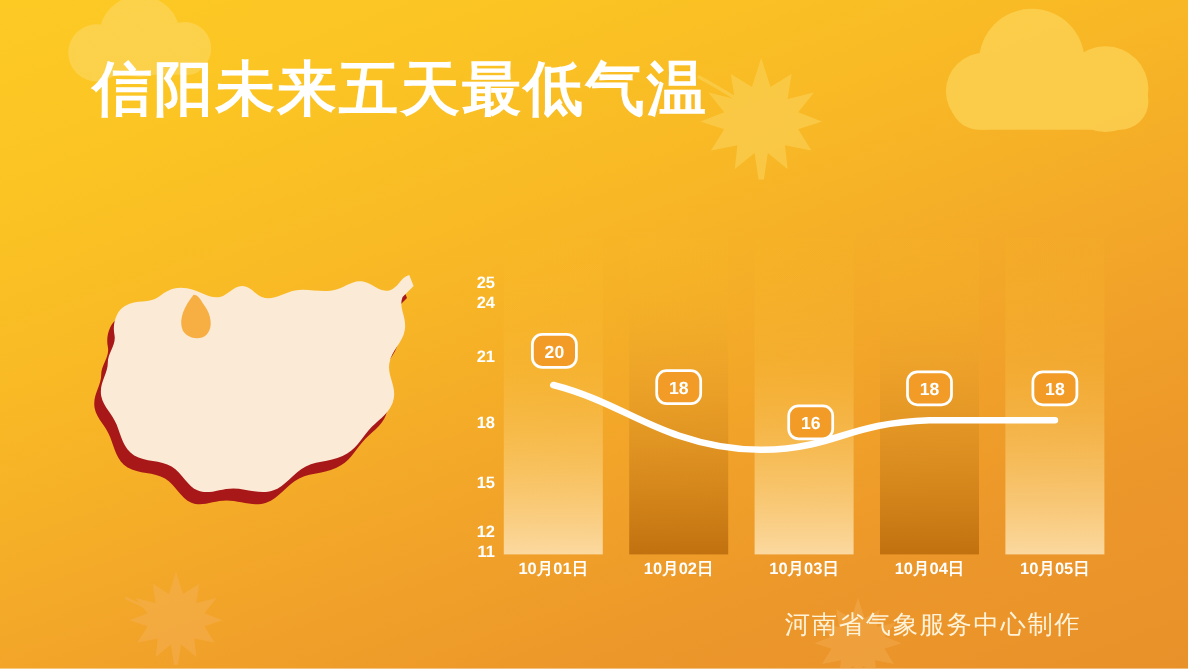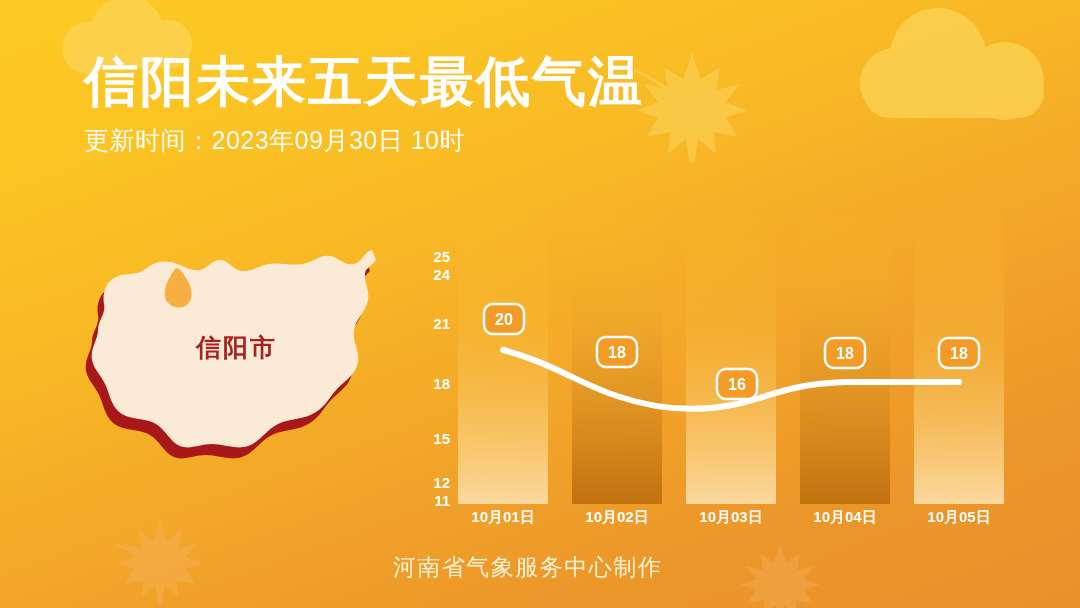--- a/index.html
+++ b/index.html
@@ -136,27 +136,26 @@
     font-family: "Liberation Sans", sans-serif;
     text-anchor: middle;
   }
 
   
   #footer {
     position: absolute;
     left: 0;
     top: 552px;
     width: 983px;
-    text-align: center;
+    text-align: right;
     font-size: 23px;
     font-weight: 500;
     color: #FFF3DA;
     letter-spacing: 1.5px;
     z-index: 6;
-    margin-left: 36px;
   }
 </style>
 </head>
 <body>
 
 <div id="poster">
 
   <div class="cloud deco" id="cloud-left">
     <div class="puff" style="left:28px; top:0px;  width:74px; height:74px;"></div>
     <div class="puff" style="left:0px;  top:26px; width:52px; height:52px;"></div>
@@ -187,21 +186,20 @@
 
   <div class="leaf deco" id="leaf-br">
     <svg viewBox="0 0 100 100" aria-hidden="true">
       <path fill="#F6B25A" d="M50 4 L57 26 L73 16 L70 35 L90 30 L78 45 L96 52 L78 58 L88 74 L68 70 L70 88 L55 76 L52 96 L48 96 L45 76 L30 88 L32 70 L12 74 L22 58 L4 52 L22 45 L10 30 L30 35 L27 16 L43 26 Z"></path>
       <path stroke="#F6B25A" stroke-width="2.5" fill="none" d="M46 60 C 36 72, 26 86, 18 99"></path>
     </svg>
   </div>
 
   <div id="header">
     <div id="title">信阳未来五天最低气温</div>
-    <div id="subtitle">更新时间：2023年09月30日 10时</div>
   </div>
 
   <div id="map-wrap">
     <svg viewBox="0 0 340 246" aria-hidden="true">
 
       <g transform="translate(-6,11)">
         <path fill="#A81818" d="
           M 46 66
           C 44 56, 48 44, 56 40
           C 66 34, 78 38, 86 32
@@ -267,21 +265,20 @@
         Z"></path>
 
       <path fill="#F6A52A" d="
         M 118 30
         C 110 40, 104 52, 108 62
         C 112 70, 124 72, 130 66
         C 136 60, 134 48, 128 40
         C 124 34, 122 30, 118 30 Z" opacity=".85"></path>
     </svg>
   </div>
-  <div id="map-label">信阳市</div>
 
   <div id="chart">
     <svg viewBox="0 0 620 320" aria-hidden="true">
       <defs>
         <linearGradient id="bandLight" x1="0" y1="0" x2="0" y2="1">
           <stop offset="0%" stop-color="#FBC224" stop-opacity="0.05"></stop>
           <stop offset="38%" stop-color="#F8BE3E" stop-opacity="0.30"></stop>
           <stop offset="100%" stop-color="#FCDCA6" stop-opacity="0.95"></stop>
         </linearGradient>
         <linearGradient id="bandDark" x1="0" y1="0" x2="0" y2="1">

